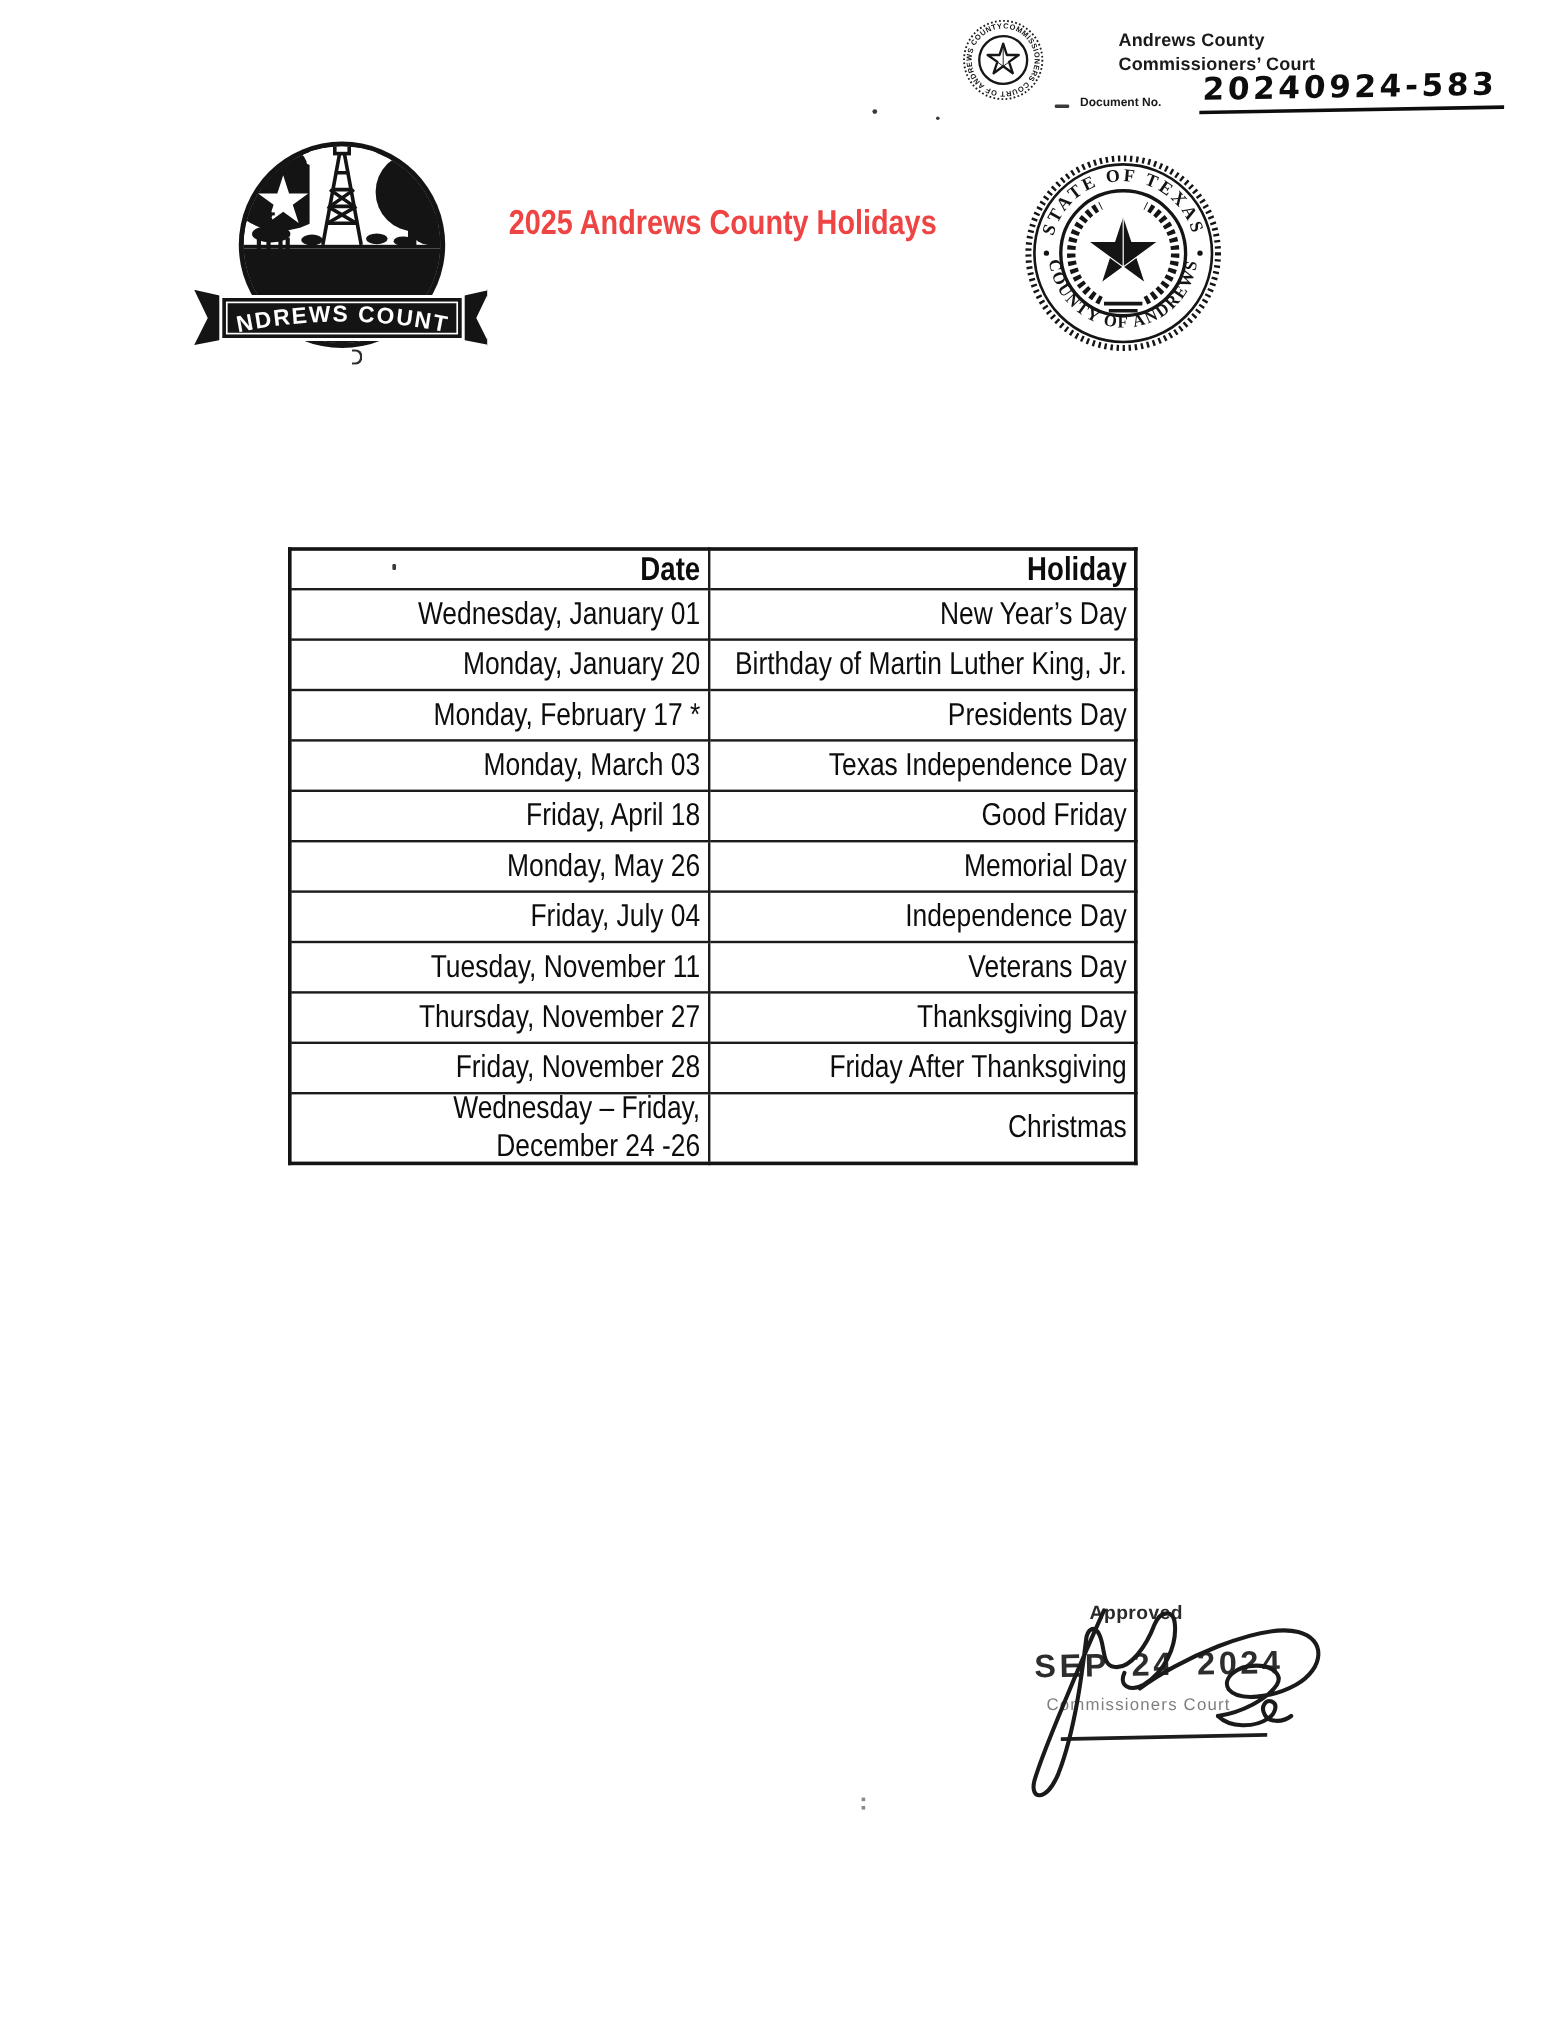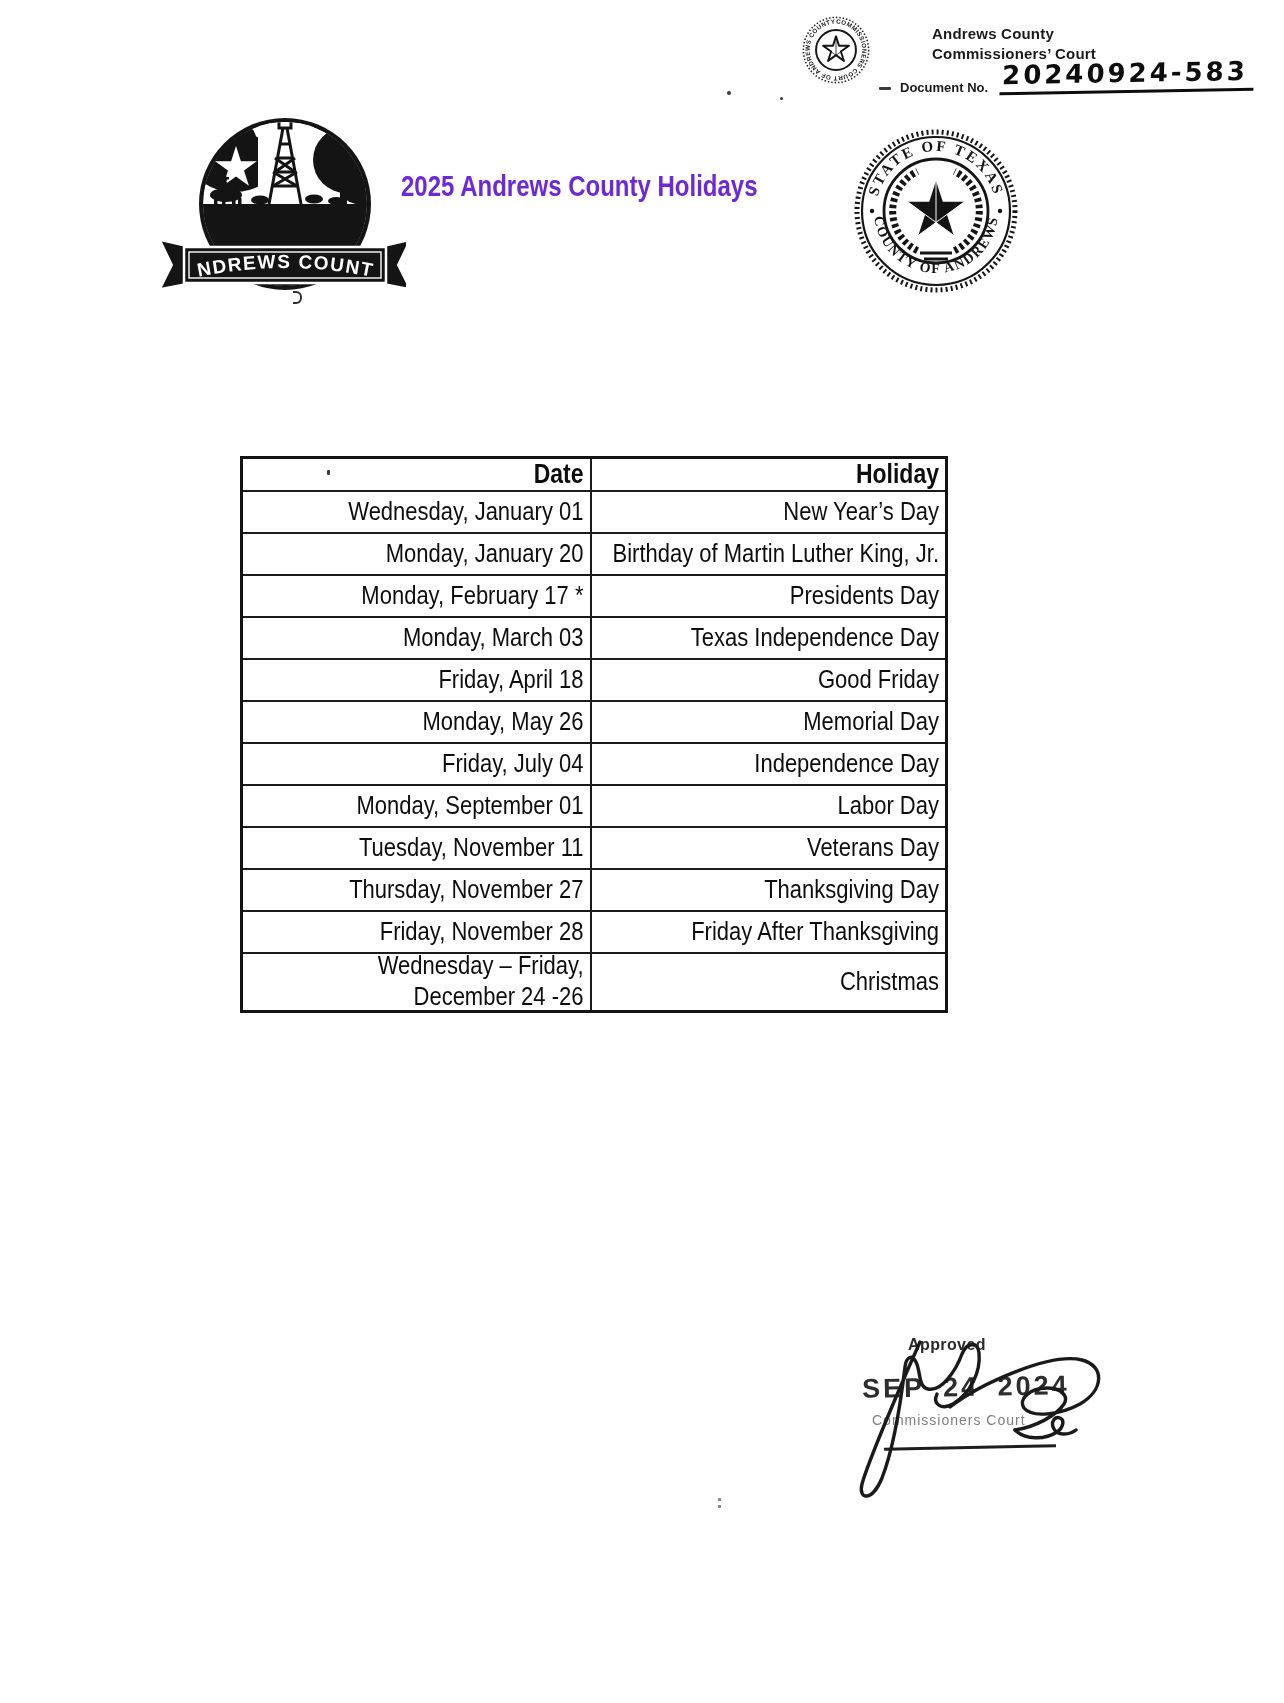--- a/index.html
+++ b/index.html
@@ -5,30 +5,30 @@
   html,body{margin:0;padding:0;background:#9a9a9a;}
   .page{
     position:relative;width:1284px;height:1703px;background:#ffffff;
     margin:0 auto;overflow:hidden;
     font-family:"Liberation Sans",sans-serif;color:#111;
   }
   .abs{position:absolute;}
 
   
   .org-block{left:932px;top:24px;font-size:15px;font-weight:600;line-height:20px;color:#1a1a1a;letter-spacing:.2px;}
-  .doc-line{left:900px;top:80px;font-size:13px;font-weight:600;color:#1a1a1a;}
+  .doc-line{left:900px;top:80px;font-size:10px;font-weight:600;color:#1a1a1a;}
   .doc-number{
     left:1000px;top:58px;font-family:"DejaVu Sans",sans-serif;
     font-size:26px;font-weight:800;letter-spacing:3px;color:#0d0d0d;
     transform:rotate(-1deg) skewX(-3deg);padding:0 6px 2px 2px;
     border-bottom:3px solid #0d0d0d;white-space:nowrap;
   }
 
   
-  .title{left:401px;top:173px;font-size:24px;font-weight:700;color:#6d28d9;white-space:nowrap;}
+  .title{left:424px;top:173px;font-size:24px;font-weight:700;color:#ef4444;white-space:nowrap;}
   .stretch{display:inline-block;transform:scaleY(1.2);transform-origin:0 60%;}
 
   
   .holiday-table{
     left:240px;top:456px;width:705px;border-collapse:collapse;
     font-size:22px;color:#0d0d0d;table-layout:fixed;
   }
   .holiday-table td,.holiday-table th{
     border:2px solid #1b1b1b;padding:0 6px 0 9px;text-align:right;vertical-align:middle;
     overflow:hidden;white-space:nowrap;
@@ -215,24 +215,20 @@
       </tr>
       <tr>
         <td><span class="stretch cell-text">Monday, May 26</span></td>
         <td><span class="stretch cell-text">Memorial Day</span></td>
       </tr>
       <tr>
         <td><span class="stretch cell-text">Friday, July 04</span></td>
         <td><span class="stretch cell-text">Independence Day</span></td>
       </tr>
       <tr>
-        <td><span class="stretch cell-text">Monday, September 01</span></td>
-        <td><span class="stretch cell-text">Labor Day</span></td>
-      </tr>
-      <tr>
         <td><span class="stretch cell-text">Tuesday, November 11</span></td>
         <td><span class="stretch cell-text">Veterans Day</span></td>
       </tr>
       <tr>
         <td><span class="stretch cell-text">Thursday, November 27</span></td>
         <td><span class="stretch cell-text">Thanksgiving Day</span></td>
       </tr>
       <tr>
         <td><span class="stretch cell-text">Friday, November 28</span></td>
         <td><span class="stretch cell-text">Friday After Thanksgiving</span></td>

